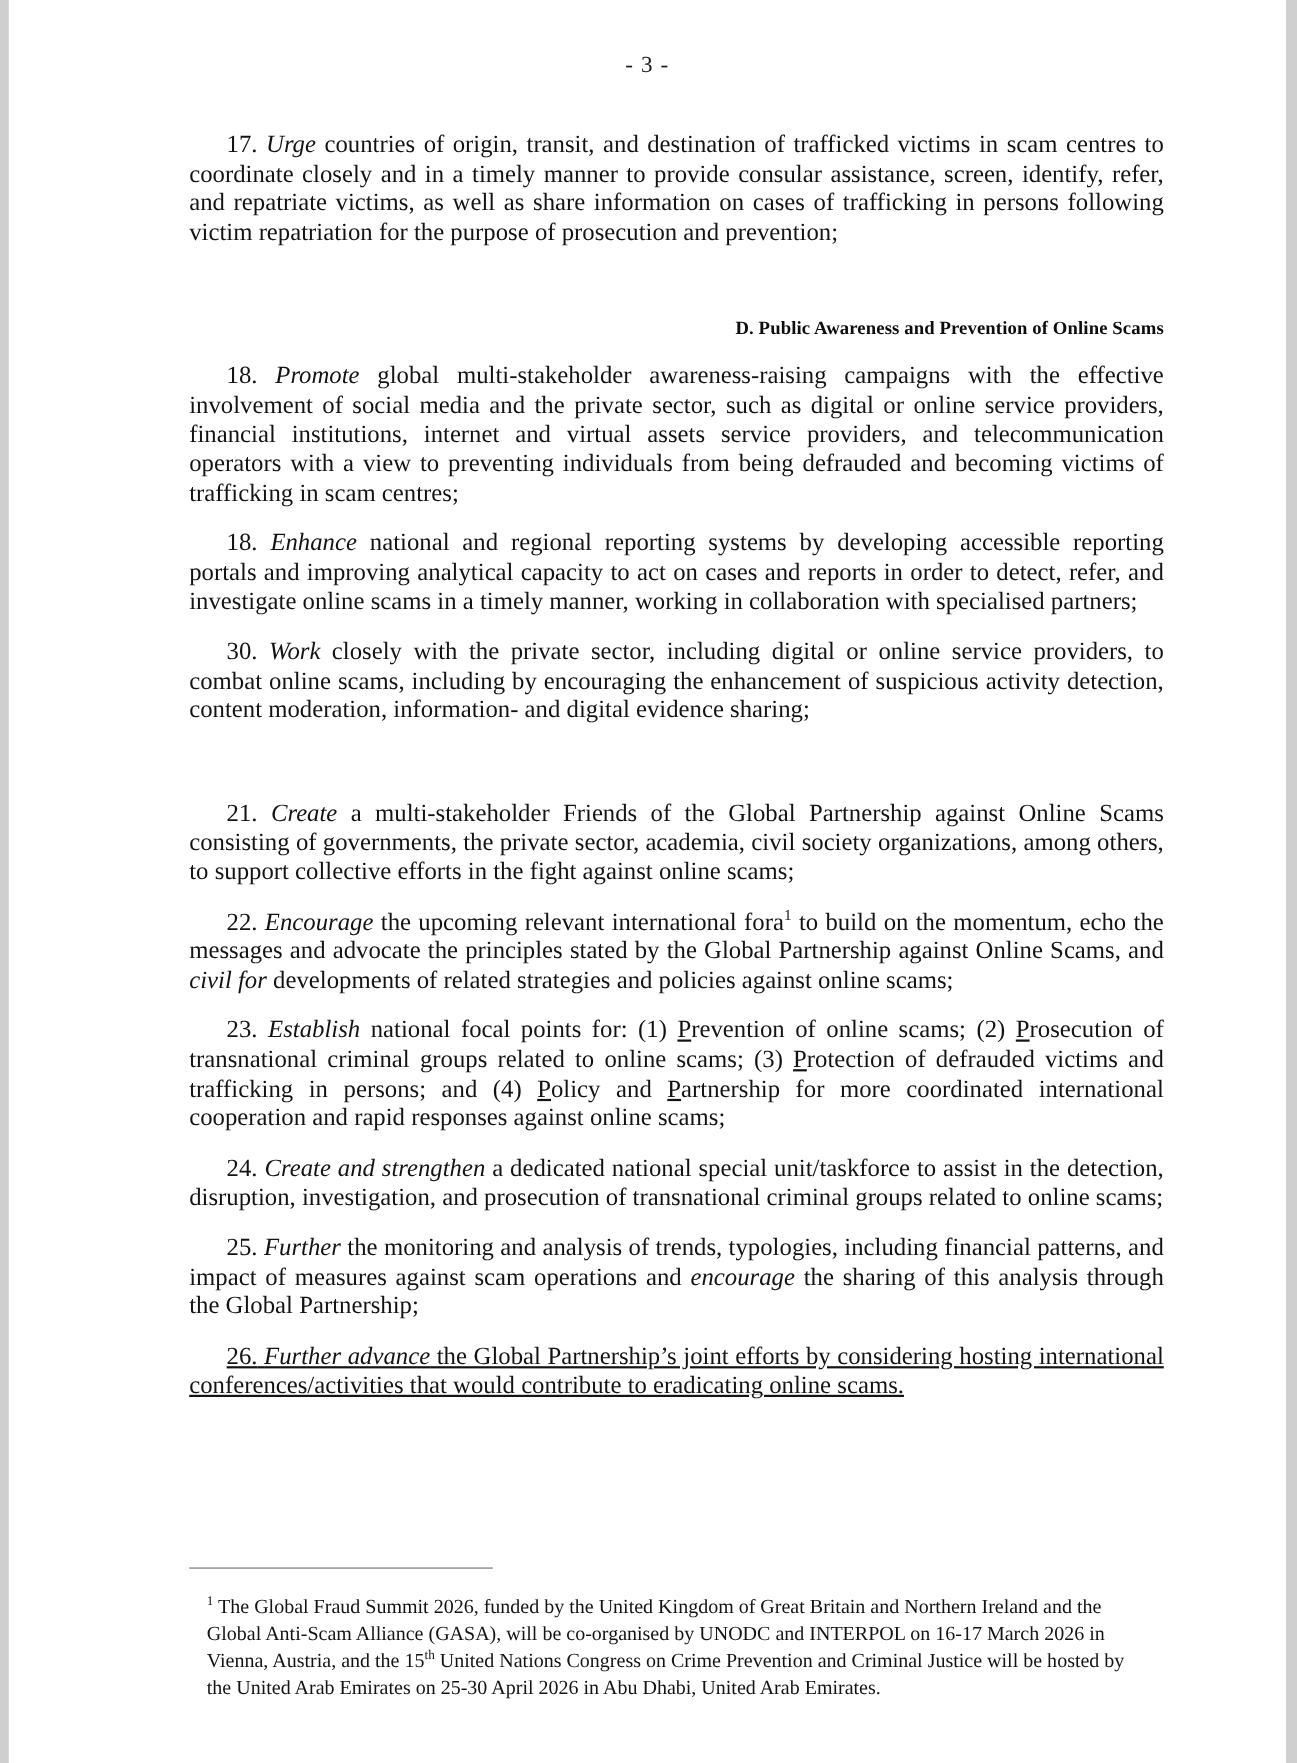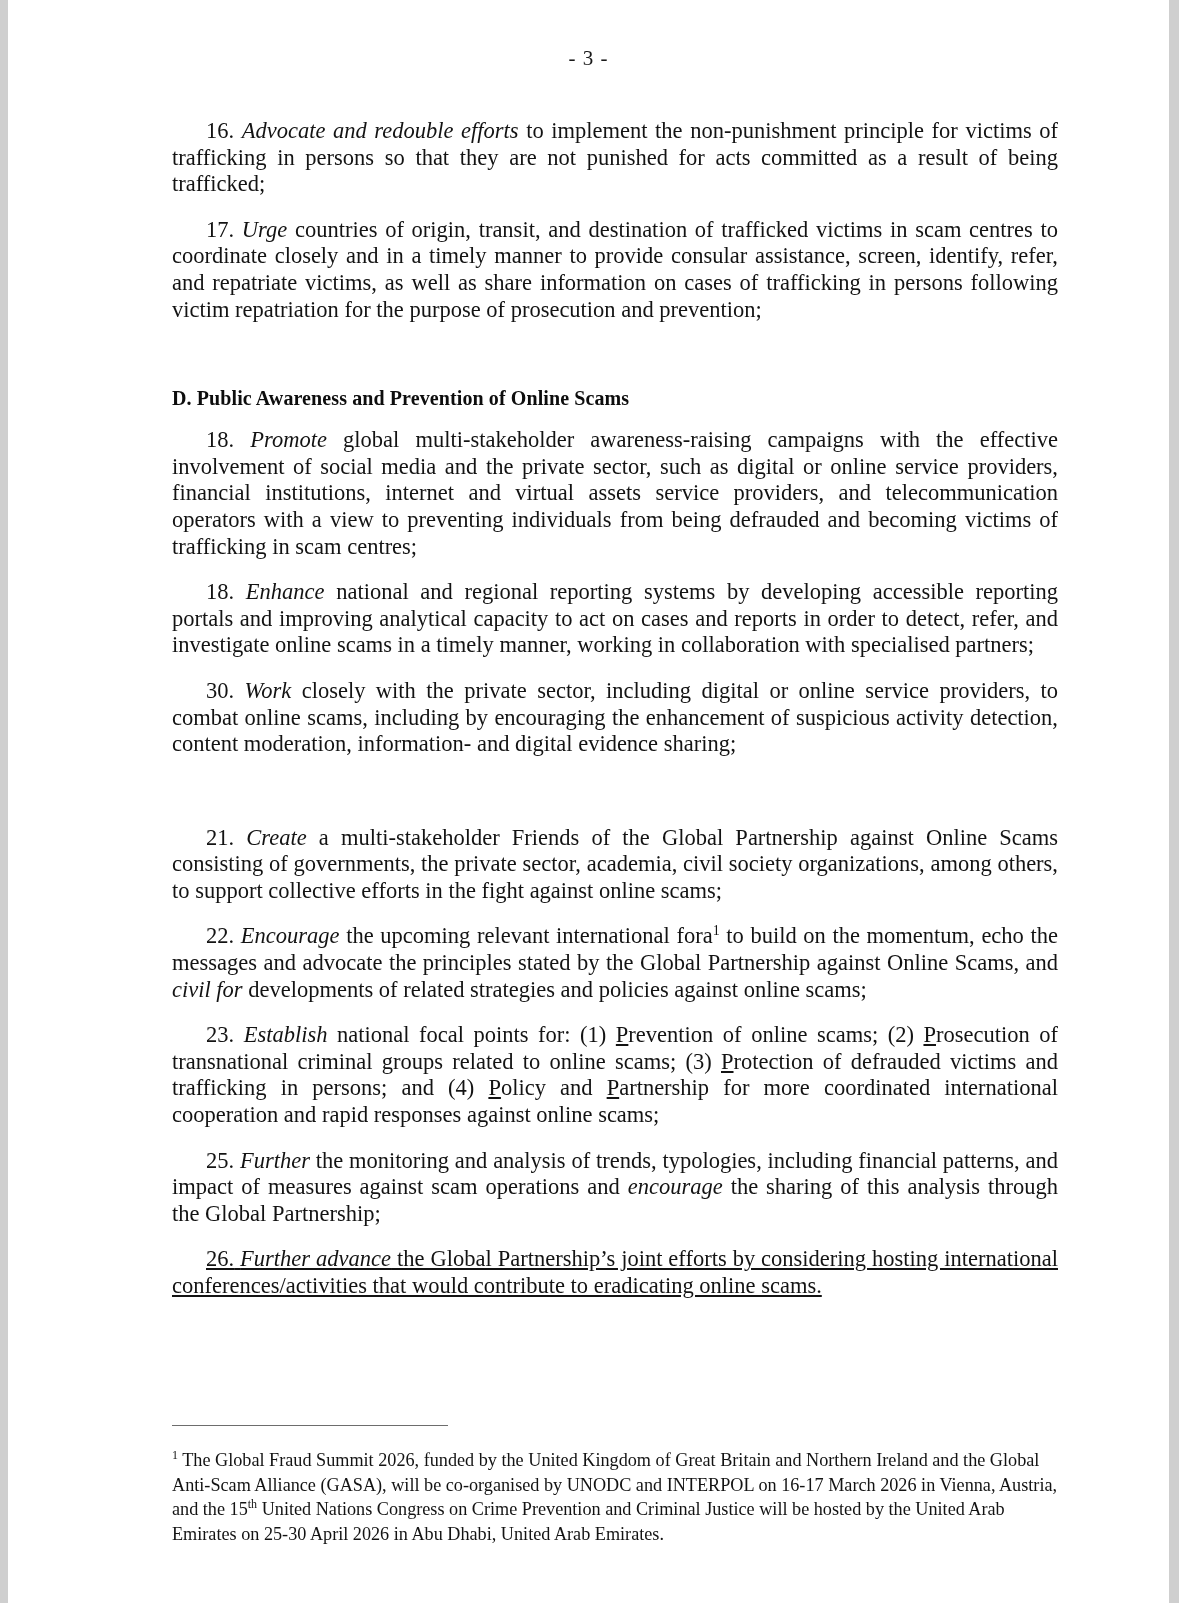--- a/index.html
+++ b/index.html
@@ -55,25 +55,26 @@
     text-align: justify;
     text-justify: inter-word;
     font-size: 22.5px;
     line-height: 26.6px;
     color: #131313;
     text-indent: 34px;
   }
   p.para:last-child { margin-bottom: 0; text-decoration: underline; }
   h2.section {
     margin: 0 0 16px 0;
-    font-size: 20px;
+    font-size: 17px;
     font-weight: bold;
     color: #0d0d0d;
     line-height: 26px;
     letter-spacing: 0.1px;
+    text-align: right;
   }
   .spacer-d { height: 43px; }
   .spacer-e { height: 48px; }
   i { font-style: italic; }
   .u { text-decoration: underline; }
   sup {
     font-size: 0.62em;
     vertical-align: super;
     line-height: 0;
   }
@@ -83,45 +84,41 @@
     top: 1425px;
     width: 886px;
   }
   .footnote-rule {
     width: 276px;
     height: 1px;
     background: #6d6d6d;
     margin: 0 0 22px 0;
   }
   p.footnote {
-    margin: 0;
+    margin: 16px;
     font-size: 18.2px;
     line-height: 24.5px;
     color: #131313;
     text-align: left;
     text-indent: 0;
   }
   p.footnote sup { font-size: 0.66em; }
 </style>
 </head>
 <body>
 
 <div class="page-edge-left"></div>
 <div class="page-edge-right"></div>
 
 <div class="page">
 
   <div class="page-number">- 3 -</div>
 
   <div class="content" style="top:118px;">
 
-    <p class="para">
-      <span>16.</span>
-      <i>Advocate and redouble efforts</i><span> to implement the non-punishment principle for victims of trafficking in persons so that they are not punished for acts committed as a result of being trafficked;</span>
-    </p>
 
     <p class="para">
       <span>17.</span>
       <i>Urge</i><span> countries of origin, transit, and destination of trafficked victims in scam centres to coordinate closely and in a timely manner to provide consular assistance, screen, identify, refer, and repatriate victims, as well as share information on cases of trafficking in persons following victim repatriation for the purpose of prosecution and prevention;</span>
     </p>
 
     <div class="spacer-d"></div>
 
     <h2 class="section">D. Public Awareness and Prevention of Online Scams</h2>
 
@@ -151,20 +148,24 @@
     <p class="para">
       <span>22.</span>
       <i>Encourage</i><span> the upcoming relevant international fora</span><sup>1</sup><span> to build on the momentum, echo the messages and advocate the principles stated by the Global Partnership against Online Scams, and </span><i>civil for</i><span> developments of related strategies and policies against online scams;</span>
     </p>
 
     <p class="para">
       <span>23.</span>
       <i>Establish</i><span> national focal points for: (1) </span><span class="u">P</span><span>revention of online scams; (2) </span><span class="u">P</span><span>rosecution of transnational criminal groups related to online scams; (3) </span><span class="u">P</span><span>rotection of defrauded victims and trafficking in persons; and (4) </span><span class="u">P</span><span>olicy and </span><span class="u">P</span><span>artnership for more coordinated international cooperation and rapid responses against online scams;</span>
     </p>
 
+    <p class="para">
+      <span>24.</span>
+      <i>Create and strengthen</i><span> a dedicated national special unit/taskforce to assist in the detection, disruption, investigation, and prosecution of transnational criminal groups related to online scams;</span>
+    </p>
 
     <p class="para">
       <span>25.</span>
       <i>Further</i><span> the monitoring and analysis of trends, typologies, including financial patterns, and impact of measures against scam operations and </span><i>encourage</i><span> the sharing of this analysis through the Global Partnership;</span>
     </p>
 
     <p class="para">
       <span>26.</span>
       <i>Further advance</i><span> the Global Partnership’s joint efforts by considering hosting international conferences/activities that would contribute to eradicating online scams.</span>
     </p>

